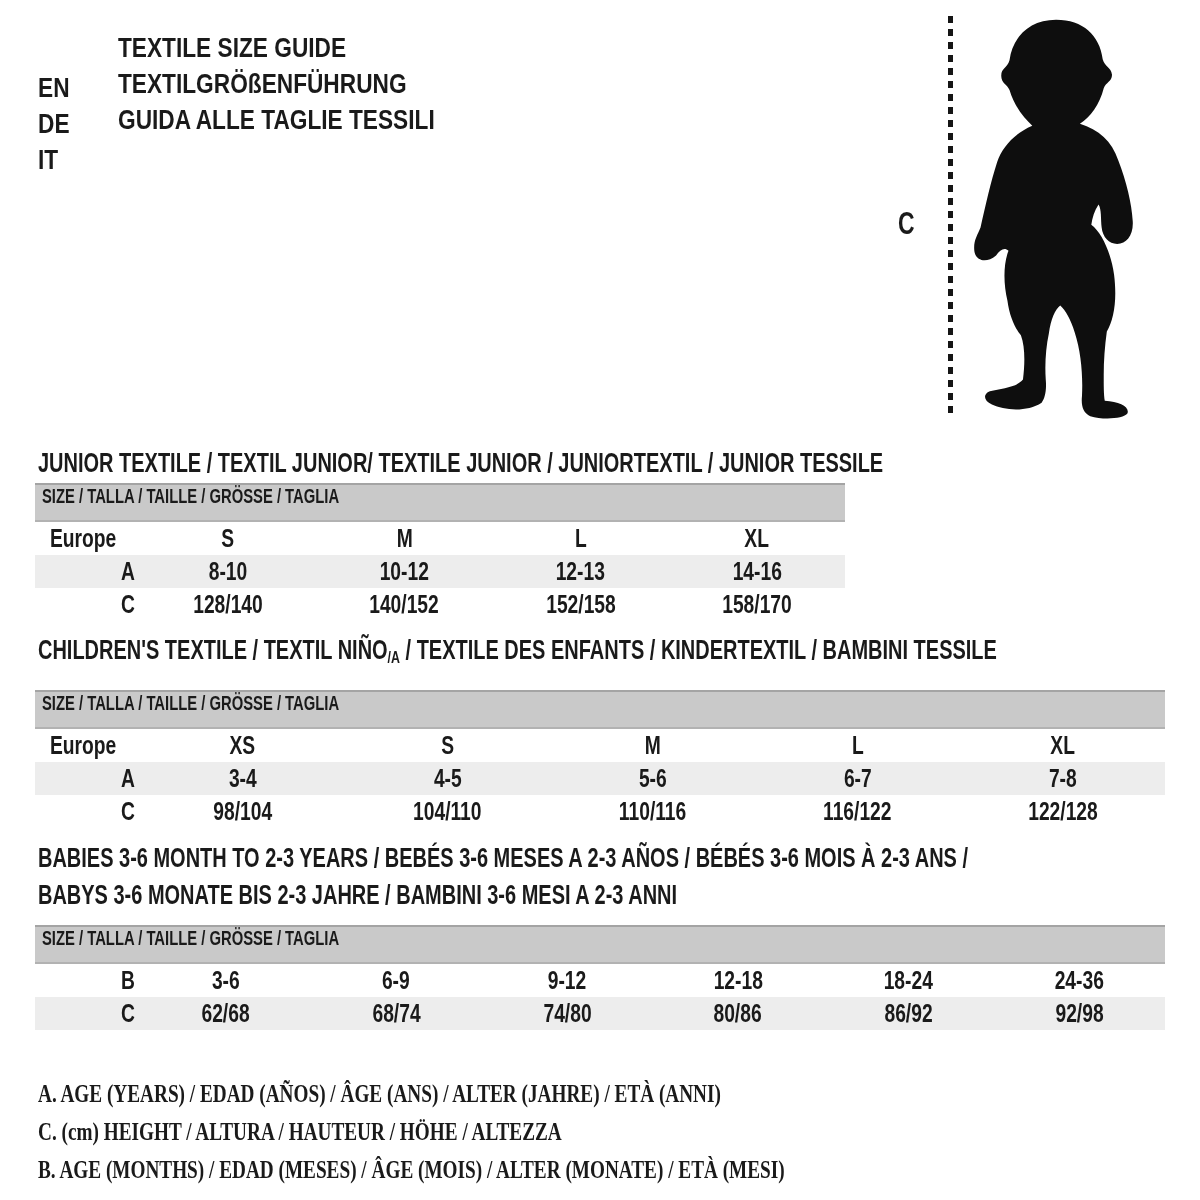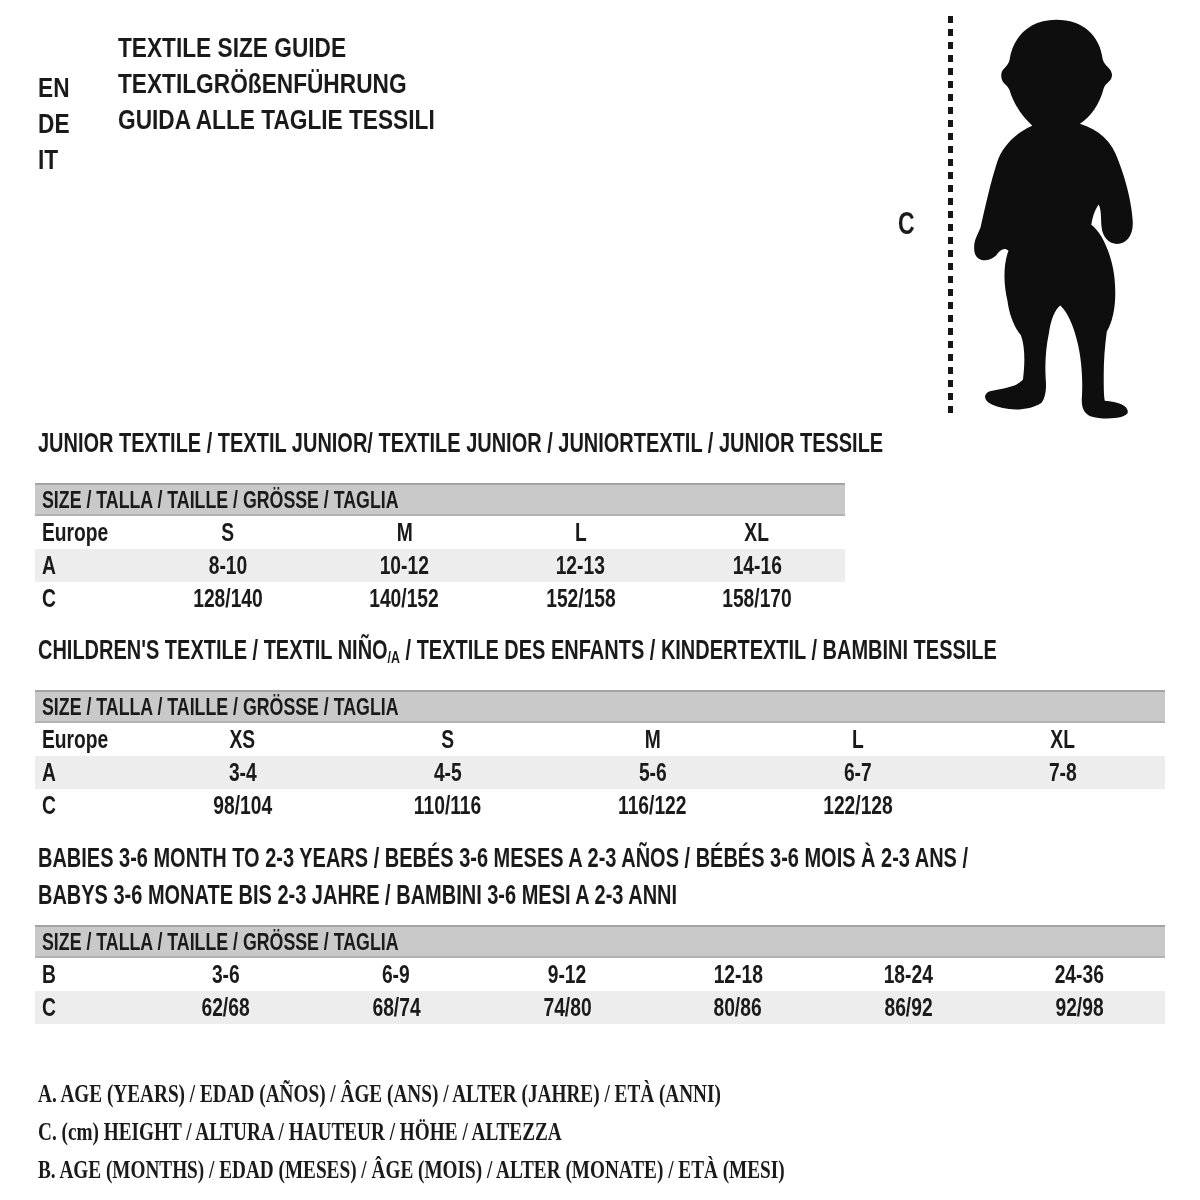--- a/index.html
+++ b/index.html
@@ -26,31 +26,31 @@
   .c-label{position:absolute;left:898px;top:208px;font-size:31px;line-height:31px;}
   .toddler{position:absolute;left:965px;top:16px;width:176px;height:404px;}
 
   
   .sec-title{position:absolute;left:38px;font-size:27px;line-height:27px;}
   .sec-title .sub{font-size:0.62em;vertical-align:-0.22em;}
 
   
   .size-table{position:absolute;left:35px;}
   .thead{
-    box-sizing:border-box;height:33px;background:#c9c9c9;
+    box-sizing:border-box;height:39px;background:#c9c9c9;
     border-top:2px solid #a4a4a4;border-bottom:2px solid #b2b2b2;
-    display:flex;align-items:center;padding-left:7px;font-size:24px;
+    display:flex;padding-left:7px;font-size:20px;
   }
   .trow{
     display:grid;grid-template-columns:105px repeat(var(--cols),1fr);
     height:33px;align-items:center;font-size:26px;
   }
   .trow.alt{background:#ededed;}
   .trow .cell{text-align:center;}
-  .trow .cell.label{text-align:left;padding-left:7px;}
+  .trow .cell.label{text-align:right;padding-left:7px;}
 
   
   .legend{position:absolute;left:38px;top:1075px;}
   .legend-line{height:38px;line-height:38px;font-size:26px;font-family:Liberation Serif, serif;}
 </style>
 </head>
 <body>
 
 <div class="langs">
   <div class="lang-row">
@@ -78,21 +78,21 @@
     C135,343 134,359 134,373 C134,385 134,393 135,400 C149,401 159,406 157,413
     C153,419 133,420 121,416 C114,413 112,405 113,395 C114,373 112,349 106,329
     C102,315 97,306 92,301 C87,305 83,315 81,330 C78,345 77,362 78,378
     C79,390 77,398 74,402 C60,412 38,410 26,404 C18,400 17,393 24,390
     C36,387 50,386 56,378 C58,360 58,344 54,332 C48,324 43,312 41,296
     C37,278 37,258 42,244 C38,240 34,243 30,249 C20,258 10,254 9,244
     C8,234 12,228 15,220 C20,196 25,172 31,152 C36,136 48,122 65,114
     C58,107 48,95 43,77 C41,71 35,70 35,62 C35,54 41,54 43,46 C46,22 62,4 88,4 Z"></path>
 </svg>
 
-<div class="sec-title" style="top:430px">
+<div class="sec-title" style="top:450px">
   <span class="lx">JUNIOR TEXTILE / TEXTIL JUNIOR/ TEXTILE JUNIOR / JUNIORTEXTIL / JUNIOR TESSILE</span>
 </div>
 <div class="size-table" style="top:483px;width:810px;--cols:4">
   <div class="thead">
     <span class="lx">SIZE / TALLA / TAILLE / GRÖSSE / TAGLIA</span>
   </div>
   <div class="trow">
     <span class="cell label"><span class="lx">Europe</span></span>
     <span class="cell"><span class="cx">S</span></span>
     <span class="cell"><span class="cx">M</span></span>
@@ -136,20 +136,21 @@
     <span class="cell label"><span class="lx">A</span></span>
     <span class="cell"><span class="cx">3-4</span></span>
     <span class="cell"><span class="cx">4-5</span></span>
     <span class="cell"><span class="cx">5-6</span></span>
     <span class="cell"><span class="cx">6-7</span></span>
     <span class="cell"><span class="cx">7-8</span></span>
   </div>
   <div class="trow">
     <span class="cell label"><span class="lx">C</span></span>
     <span class="cell"><span class="cx">98/104</span></span>
+    <span class="cell"><span class="cx">104/110</span></span>
     <span class="cell"><span class="cx">110/116</span></span>
     <span class="cell"><span class="cx">116/122</span></span>
     <span class="cell"><span class="cx">122/128</span></span>
   </div>
 </div>
 
 <div class="sec-title" style="top:845px">
   <span class="lx">BABIES 3-6 MONTH TO 2-3 YEARS / BEBÉS 3-6 MESES A 2-3 AÑOS / BÉBÉS 3-6 MOIS À 2-3 ANS /</span>
 </div>
 <div class="sec-title" style="top:882px">

